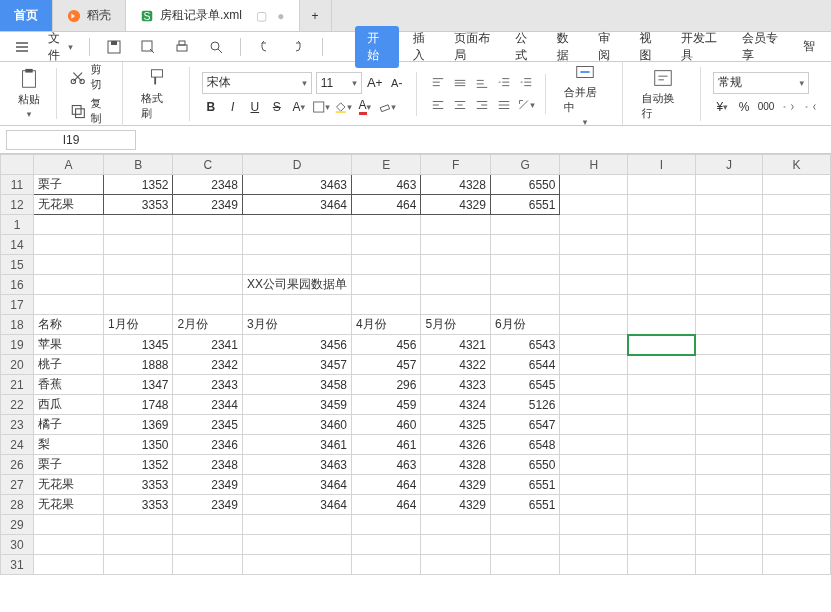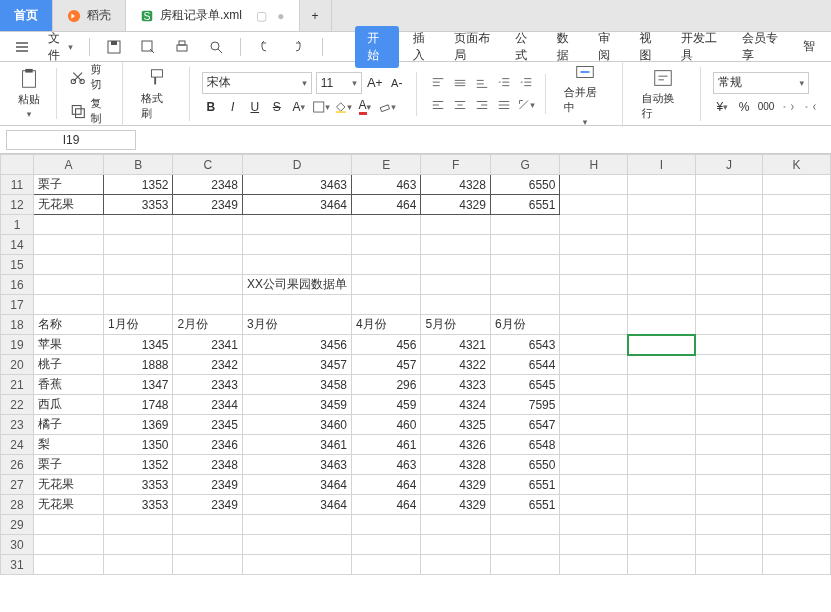--- a/index.html
+++ b/index.html
@@ -506,21 +506,21 @@
           <td class="" style=""></td>
         </tr>
         <tr>
           <th class="rowh">22</th>
           <td class="tl" style="">西瓜</td>
           <td class="" style="">1748</td>
           <td class="" style="">2344</td>
           <td class="" style="">3459</td>
           <td class="" style="">459</td>
           <td class="" style="">4324</td>
-          <td class="" style="">7595</td>
+          <td class="" style="">5126</td>
           <td class="" style=""></td>
           <td class="" style=""></td>
           <td class="" style=""></td>
           <td class="" style=""></td>
         </tr>
         <tr>
           <th class="rowh">23</th>
           <td class="tl" style="">橘子</td>
           <td class="" style="">1369</td>
           <td class="" style="">2345</td>

